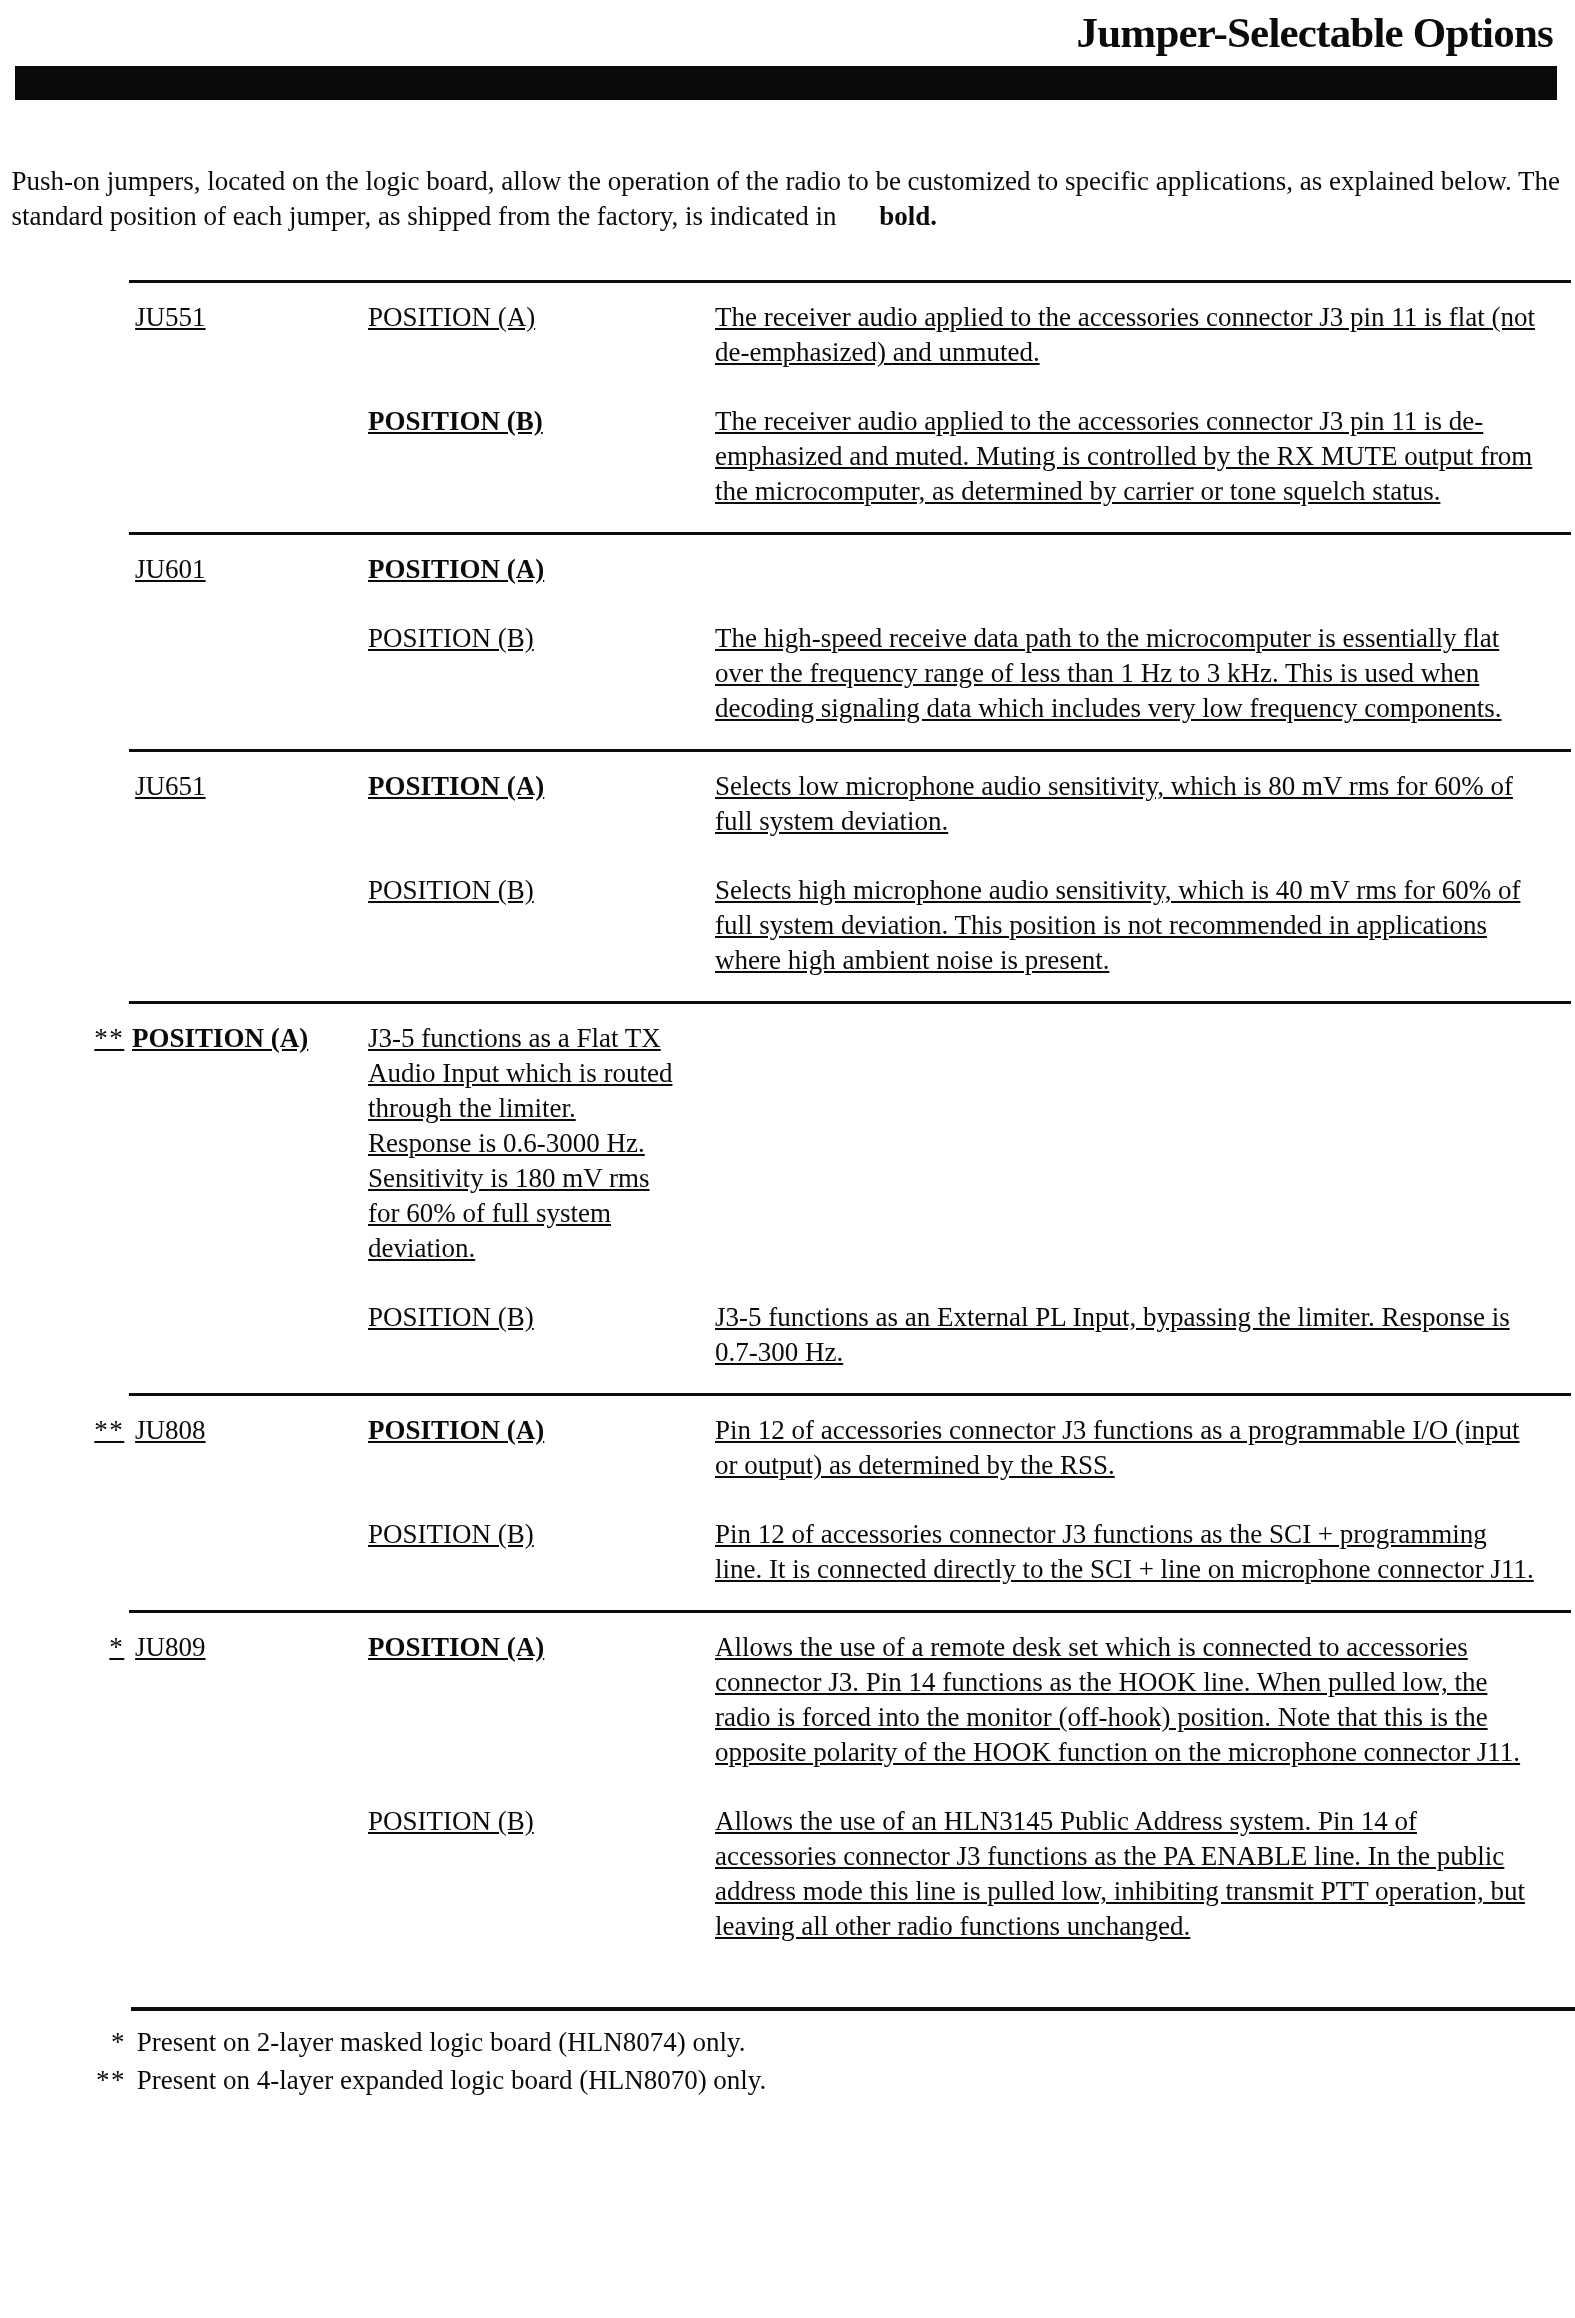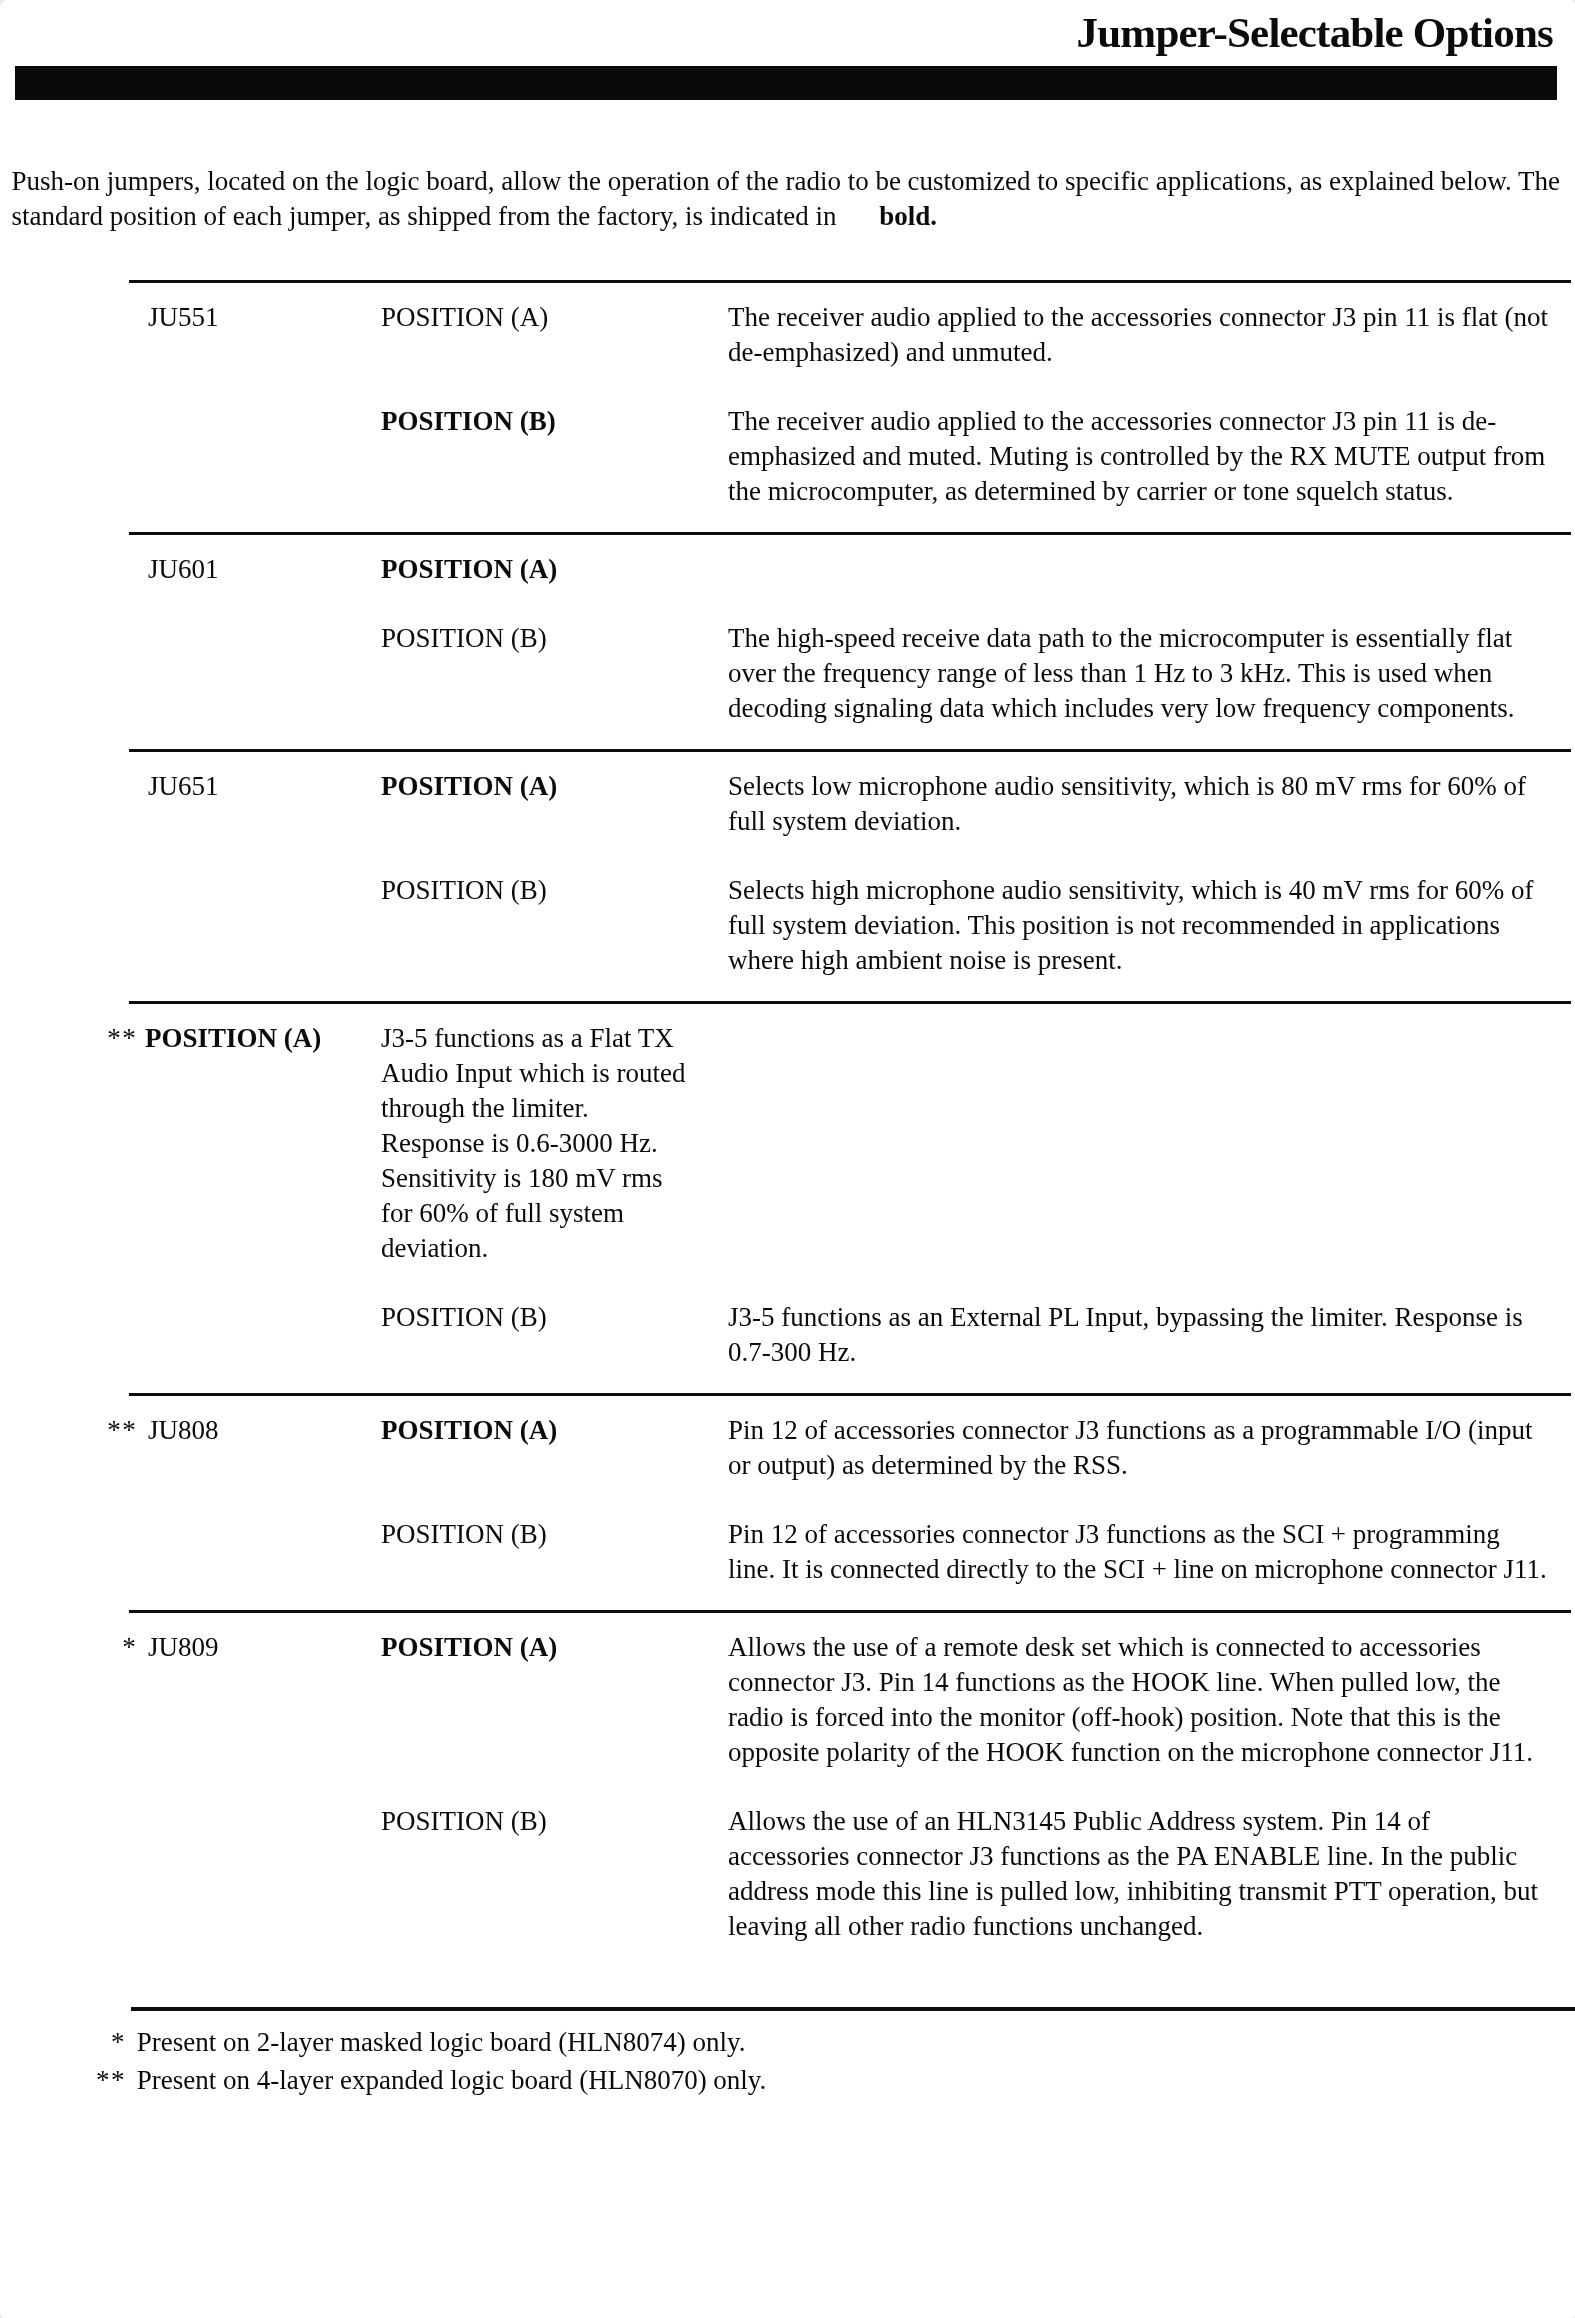--- a/index.html
+++ b/index.html
@@ -1,32 +1,31 @@
 <!DOCTYPE html>
 <html lang="en" style="font-size:12.3px"><head>
 <meta charset="utf-8">
 <style>
   html,body{margin:0;padding:0;background:#e8e8e8;}
   .page{
     width:1576px;height:2319px;background:#ffffff;color:#0b0b0b;
     font-family:"Liberation Serif",serif;overflow:hidden;position:relative;
     box-sizing:border-box;
-    border-radius:7px;
   }
   .header{padding:7.7px 23px 0 0;text-align:right;}
   .page-title{
     font-size:43px;font-weight:700;line-height:1.15;letter-spacing:-0.8px;
     display:inline-block;
   }
   .bar{height:34px;background:#0a0a0a;margin:9.2px 19px 0 15.4px;}
   .intro{font-size:27px;line-height:35px;padding:37px 14px 0 11.6px;}
   .intro .b{font-weight:700;margin-left:36px;}
   .jumper-table{margin-top:46px;}
   .rule{border-top:3.9px solid #0d0d0d;margin:0 4.6px 0 129px;}
-  .rows{display:flex;flex-direction:column;gap:34px;padding:17px 13px 23px;}
+  .rows{display:flex;flex-direction:column;gap:34px;padding:17px 0 23px;text-decoration:underline;}
   .row{display:grid;grid-template-columns:132px 236px 347px 855px;font-size:27px;line-height:35px;}
   .cell{min-height:0.8px;}
   .marker{text-align:right;padding-right:7.7px;letter-spacing:1.5px;}
   .jumper{padding-left:3.1px;}
   .pos{}
   .desc{padding-right:32px;}
   .bold{font-weight:700;}
   .note-label{font-weight:700;}
   .footnotes{margin-top:4.6px;}
   .foot-rule{border-top:4.6px solid #0d0d0d;margin:0 0 0 131px;}

